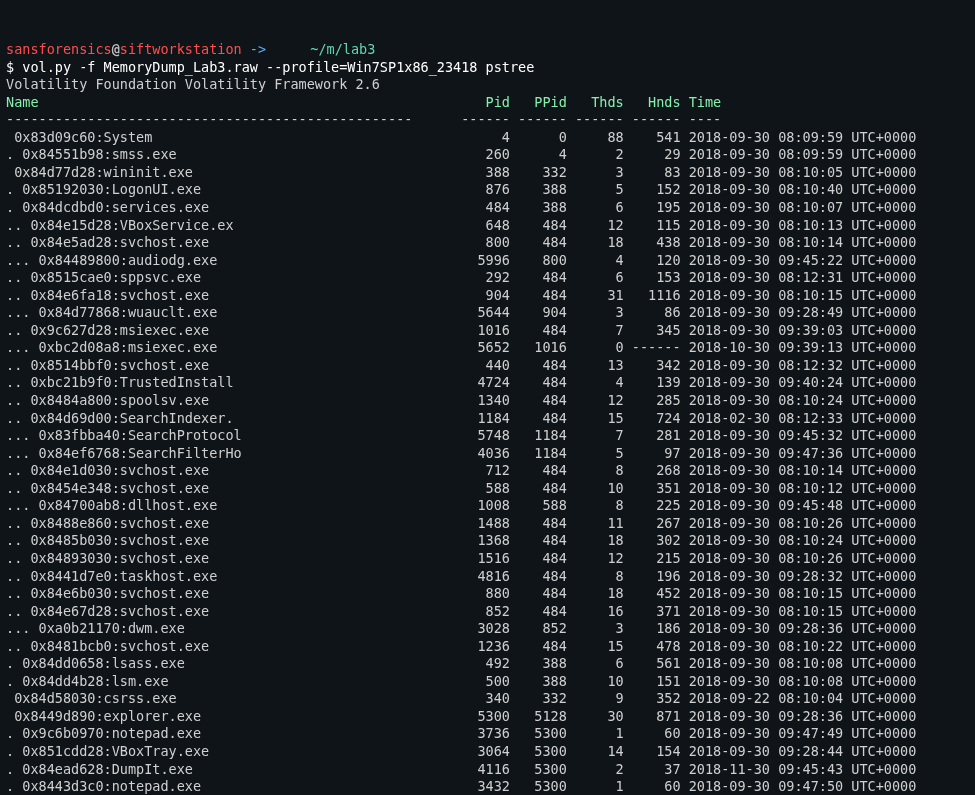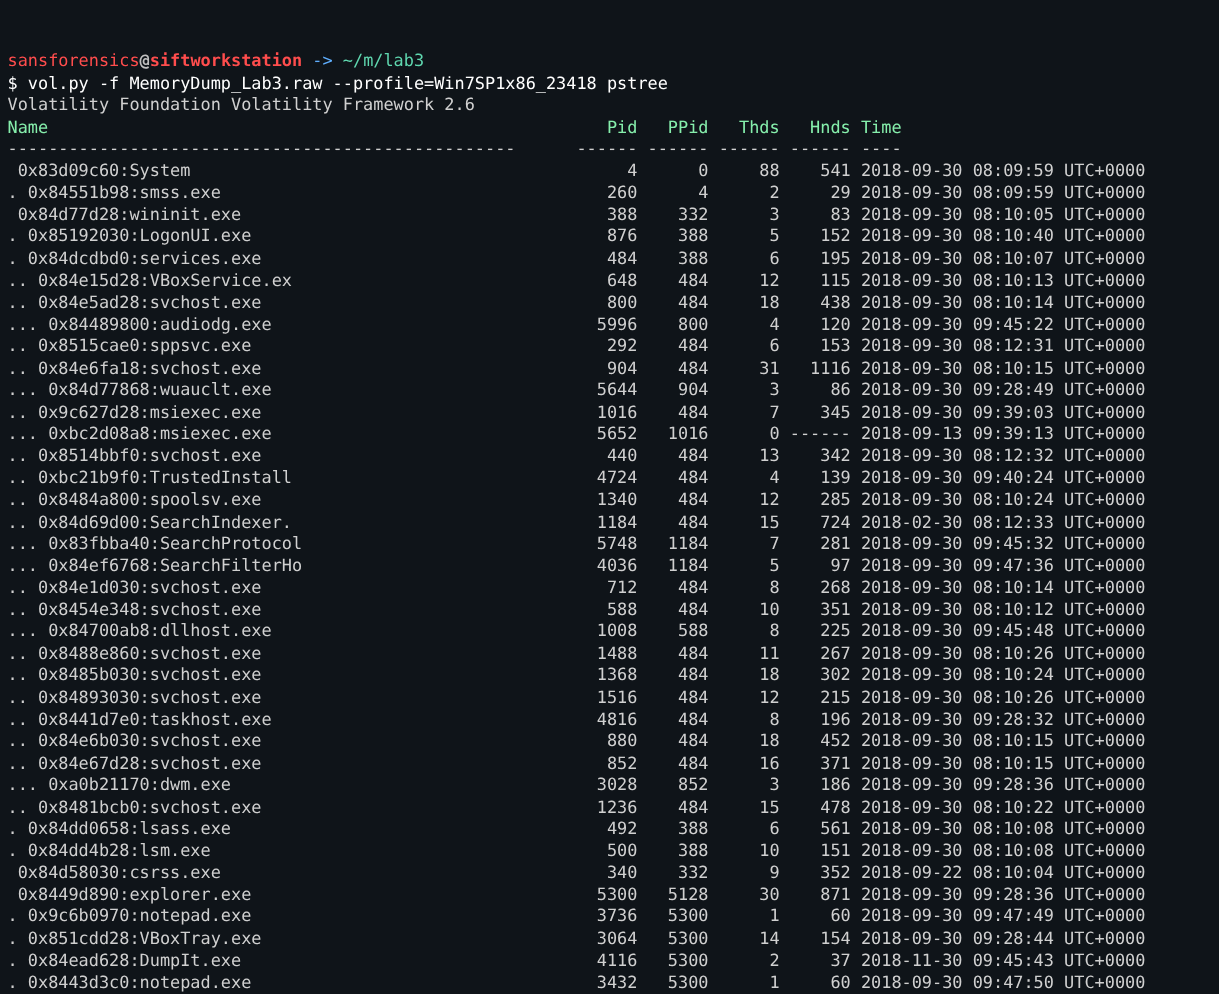--- a/index.html
+++ b/index.html
@@ -9,23 +9,23 @@
     color: #c0c0c0;
     font-family: "Menlo", "Consolas", "DejaVu Sans Mono", monospace;
     font-size: 13.5px;
     line-height: 1.30;
     white-space: pre;
     width: 975px;
     box-sizing: border-box;
   }
   .user   { color: #ff4d4d; font-weight: normal; }
   .at     { color: #c0c0c0; font-weight: bold; }
-  .host   { color: #ff4d4d; font-weight: bold; }
+  .host   { color: #ff4d4d; font-weight: normal; }
   .arrow  { color: #5fafff; }
-  .path   { color: #5fd7af; }
+  .path   { color: #5fd7af; margin-left: 36px; }
   .cmd    { color: #ffffff; }
   .out    { color: #d0d0d0; text-align: center; }
   .head   { color: #86efac; }
 </style>
 </head>
 <body>
 
 <div id="term"><span class="user">sansforensics</span><span class="at">@</span><span class="host">siftworkstation</span><span class="arrow"> -&gt; </span><span class="path">~/m/lab3</span>
 <span class="cmd">$ vol.py -f MemoryDump_Lab3.raw --profile=Win7SP1x86_23418 pstree</span>
 <span class="out">Volatility Foundation Volatility Framework 2.6</span>
@@ -36,21 +36,21 @@
 <span class="out"> 0x84d77d28:wininit.exe                                    388    332      3     83 2018-09-30 08:10:05 UTC+0000</span>
 <span class="out">. 0x85192030:LogonUI.exe                                   876    388      5    152 2018-09-30 08:10:40 UTC+0000</span>
 <span class="out">. 0x84dcdbd0:services.exe                                  484    388      6    195 2018-09-30 08:10:07 UTC+0000</span>
 <span class="out">.. 0x84e15d28:VBoxService.ex                               648    484     12    115 2018-09-30 08:10:13 UTC+0000</span>
 <span class="out">.. 0x84e5ad28:svchost.exe                                  800    484     18    438 2018-09-30 08:10:14 UTC+0000</span>
 <span class="out">... 0x84489800:audiodg.exe                                5996    800      4    120 2018-09-30 09:45:22 UTC+0000</span>
 <span class="out">.. 0x8515cae0:sppsvc.exe                                   292    484      6    153 2018-09-30 08:12:31 UTC+0000</span>
 <span class="out">.. 0x84e6fa18:svchost.exe                                  904    484     31   1116 2018-09-30 08:10:15 UTC+0000</span>
 <span class="out">... 0x84d77868:wuauclt.exe                                5644    904      3     86 2018-09-30 09:28:49 UTC+0000</span>
 <span class="out">.. 0x9c627d28:msiexec.exe                                 1016    484      7    345 2018-09-30 09:39:03 UTC+0000</span>
-<span class="out">... 0xbc2d08a8:msiexec.exe                                5652   1016      0 ------ 2018-09-13 09:39:13 UTC+0000</span>
+<span class="out">... 0xbc2d08a8:msiexec.exe                                5652   1016      0 ------ 2018-10-30 09:39:13 UTC+0000</span>
 <span class="out">.. 0x8514bbf0:svchost.exe                                  440    484     13    342 2018-09-30 08:12:32 UTC+0000</span>
 <span class="out">.. 0xbc21b9f0:TrustedInstall                              4724    484      4    139 2018-09-30 09:40:24 UTC+0000</span>
 <span class="out">.. 0x8484a800:spoolsv.exe                                 1340    484     12    285 2018-09-30 08:10:24 UTC+0000</span>
 <span class="out">.. 0x84d69d00:SearchIndexer.                              1184    484     15    724 2018-02-30 08:12:33 UTC+0000</span>
 <span class="out">... 0x83fbba40:SearchProtocol                             5748   1184      7    281 2018-09-30 09:45:32 UTC+0000</span>
 <span class="out">... 0x84ef6768:SearchFilterHo                             4036   1184      5     97 2018-09-30 09:47:36 UTC+0000</span>
 <span class="out">.. 0x84e1d030:svchost.exe                                  712    484      8    268 2018-09-30 08:10:14 UTC+0000</span>
 <span class="out">.. 0x8454e348:svchost.exe                                  588    484     10    351 2018-09-30 08:10:12 UTC+0000</span>
 <span class="out">... 0x84700ab8:dllhost.exe                                1008    588      8    225 2018-09-30 09:45:48 UTC+0000</span>
 <span class="out">.. 0x8488e860:svchost.exe                                 1488    484     11    267 2018-09-30 08:10:26 UTC+0000</span>

